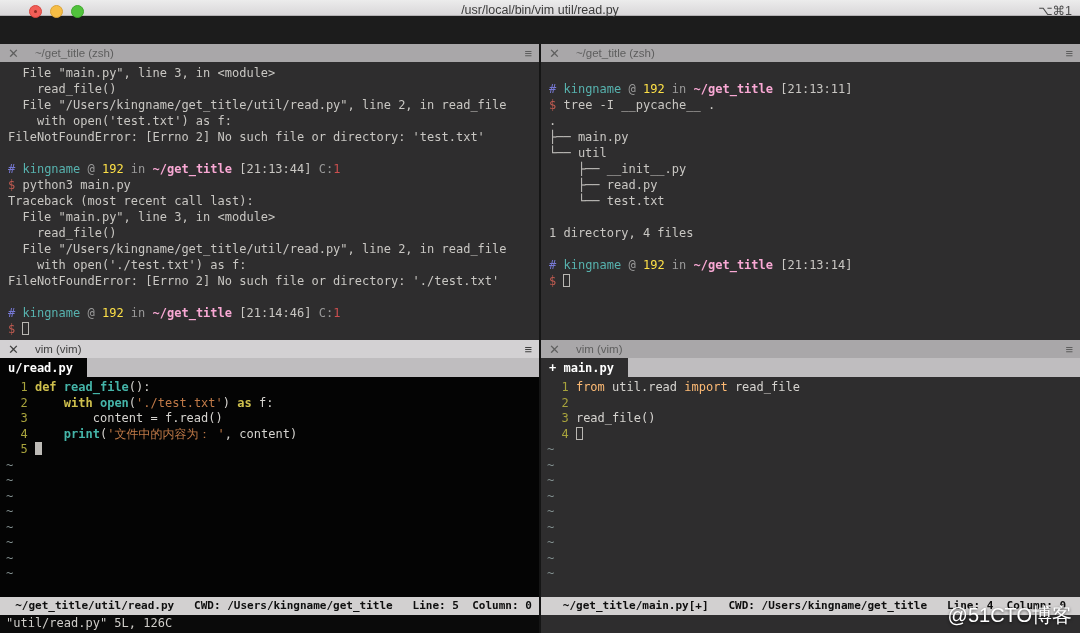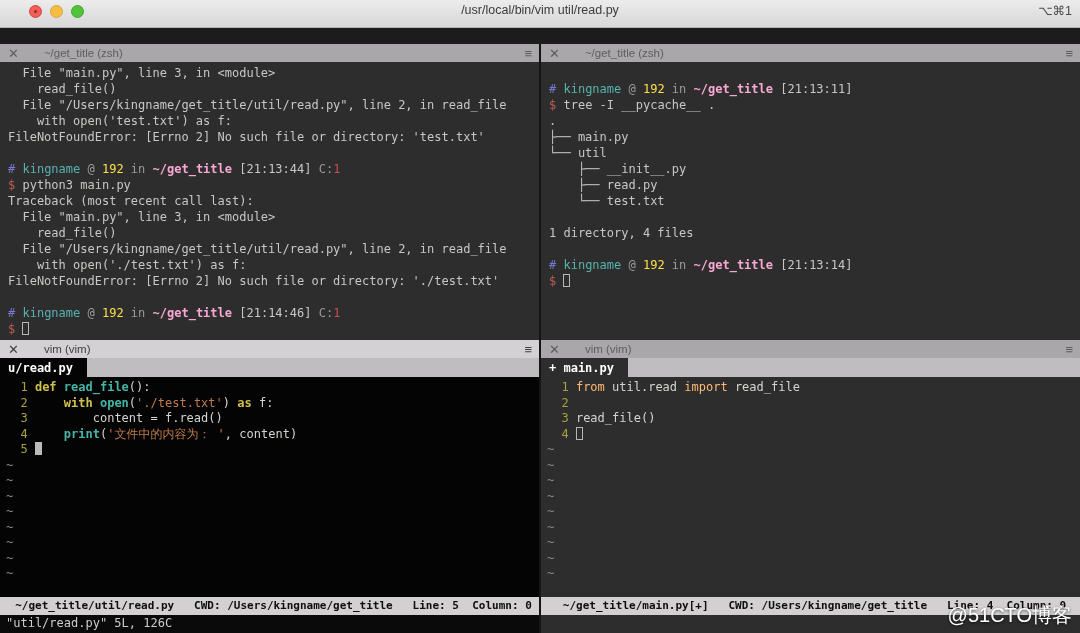--- a/index.html
+++ b/index.html
@@ -1,21 +1,21 @@
 <!DOCTYPE html>
 <html><head>
 <meta charset="utf-8">
 <style>
   * { margin:0; padding:0; box-sizing:border-box; }
   html,body { background:#111; }
   .window { position:relative; width:1080px; height:633px; background:#1c1c1c; overflow:hidden;
             font-family:"DejaVu Sans Mono", monospace; }
 
   
-  .titlebar { position:absolute; left:0; top:0; width:1080px; height:28px;
+  .titlebar { position:absolute; left:0; top:0; width:1080px; height:16px;
               background:linear-gradient(#ececec,#d9d7d9); border-bottom:1px solid #b4b2b4;
               font-family:"Liberation Sans", sans-serif; }
   .traffic { position:absolute; top:4.5px; width:13px; height:13px; border-radius:50%; }
   .t-red   { left:29px; background:#f25e57; border:1px solid #d8453f; }
   .t-red::after { content:""; position:absolute; left:4px; top:4px; width:3px; height:3px;
                   border-radius:50%; background:#8c2b22; }
   .t-yellow{ left:50px; background:#f6bd45; border:1px solid #dba337; }
   .t-green { left:71px; background:#51c23c; border:1px solid #3ea92c; }
   .win-title { position:absolute; left:0; right:0; top:3px; text-align:center;
                font-size:12.5px; color:#3b3b3b; }
@@ -32,21 +32,21 @@
   .tab-plus { width:19px; display:flex; align-items:center; justify-content:center;
               color:#8a888a; font-size:15px; background:#c3c1c3; }
 
   
   .pane { position:absolute; overflow:hidden; }
   .pane-header { position:absolute; left:0; top:0; right:0; height:18px; display:flex;
                  align-items:center; font-family:"Liberation Sans", sans-serif; font-size:11.5px; }
   .pane-header.unfocused { background:#a9a7a9; color:#5e5e5e; }
   .pane-header.focused   { background:#d3d1d3; color:#3f3f3f; }
   .ph-close { margin-left:8px; font-size:13px; color:inherit; cursor:default; }
-  .ph-title { margin-left:25px; }
+  .ph-title { margin-left:16px; }
   .ph-menu { margin-left:auto; margin-right:8px; font-size:13px; letter-spacing:-1px; }
 
   .term-content { position:absolute; left:0; right:0; top:18px; bottom:0; background:#2e2d2e;
                   padding:3px 0 0 8px; font-size:12px; line-height:16px; white-space:pre; }
   .tline { height:16px; white-space:pre; }
 
   
   .c-fg { color:#c9c7c3; }
   .c-dim { color:#9a9a9a; }
   .c-ph { color:#7678d4; }

